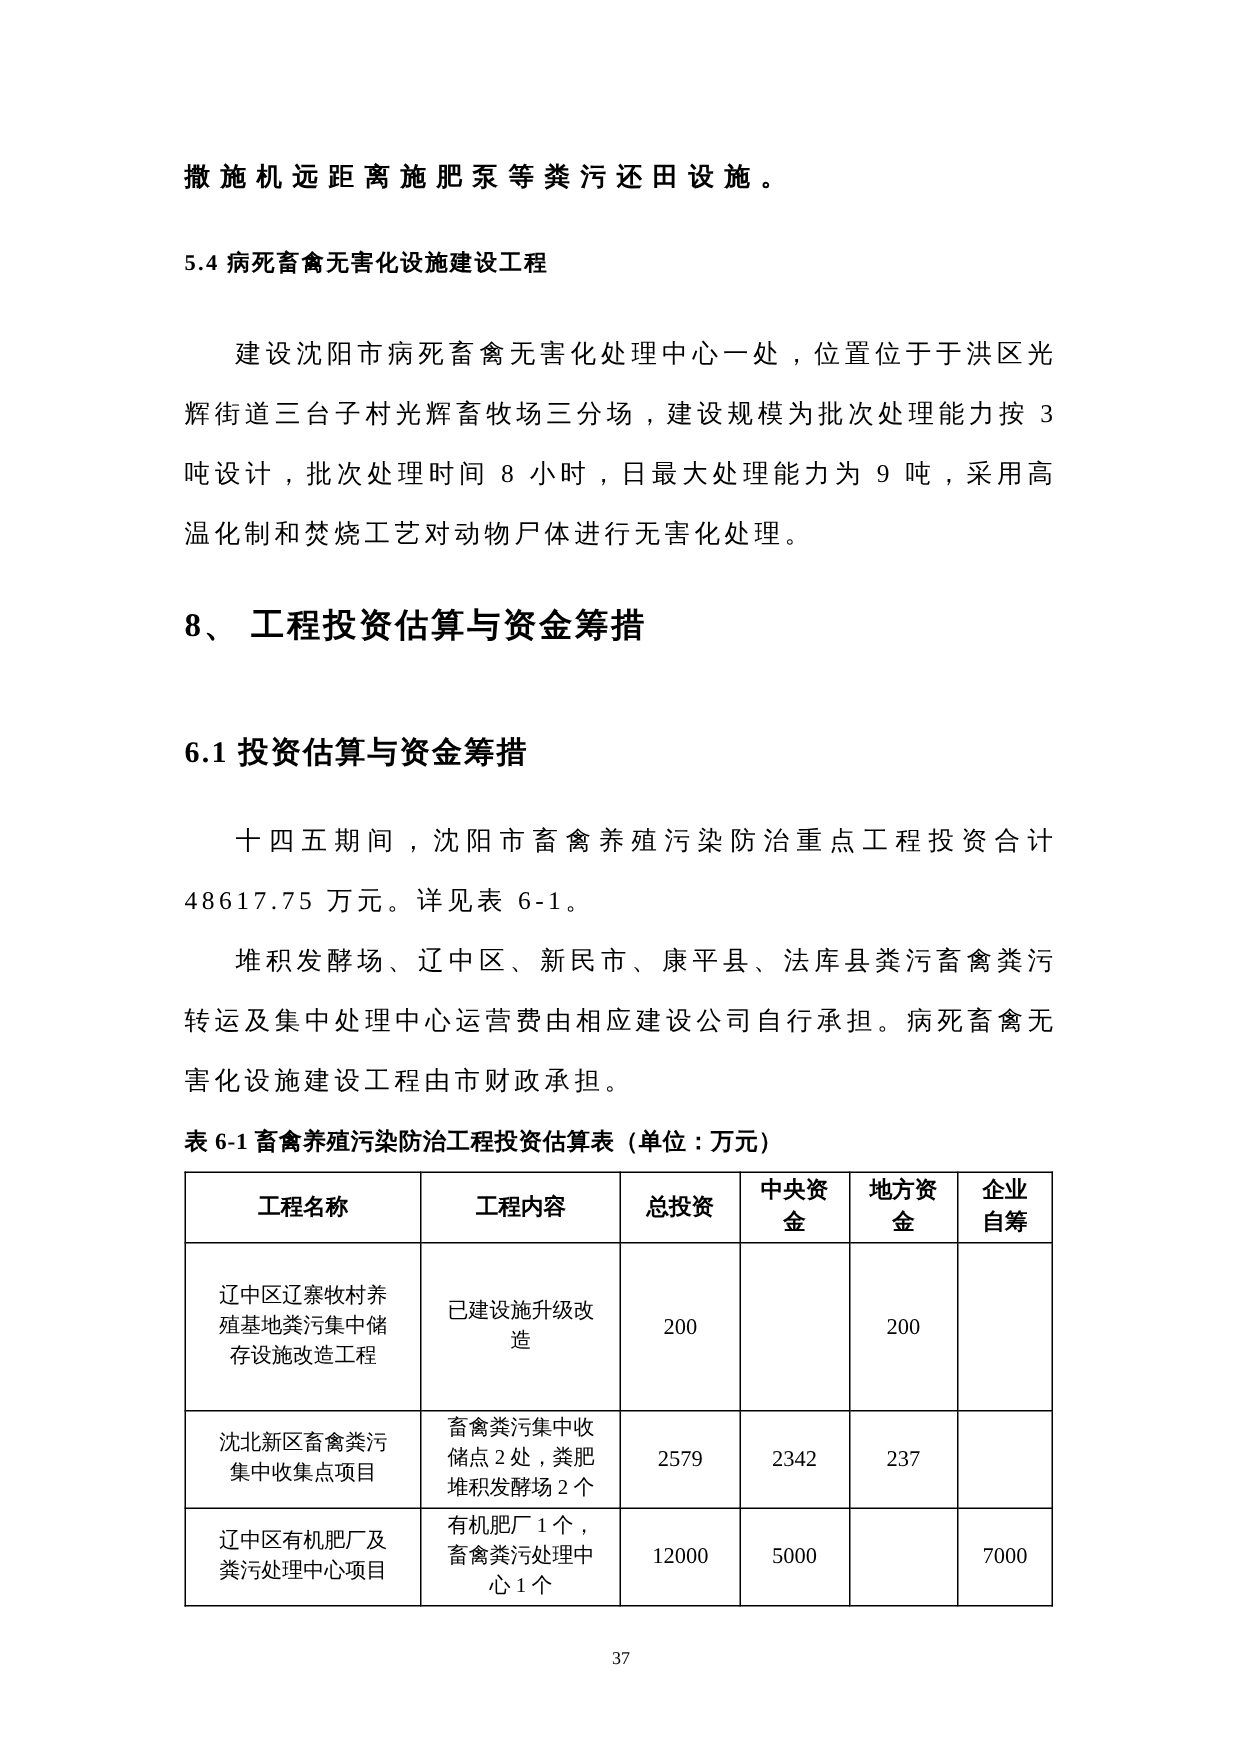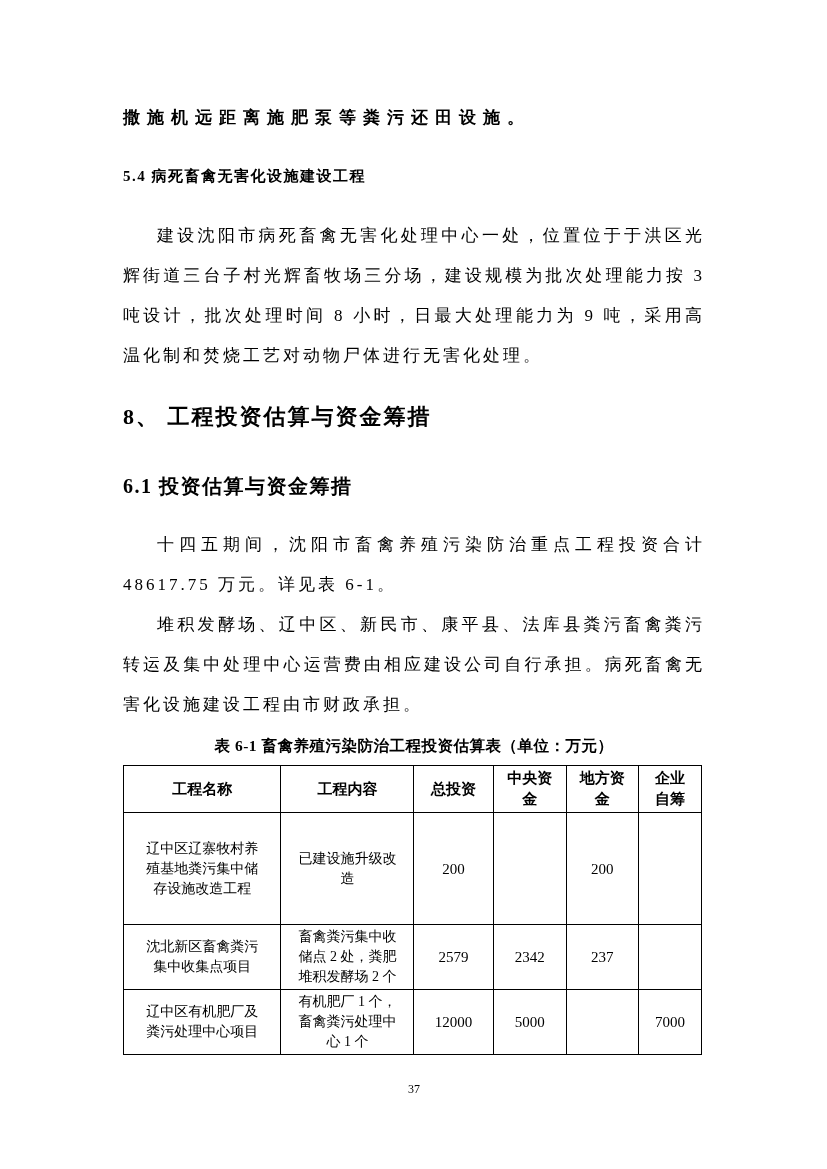--- a/index.html
+++ b/index.html
@@ -36,42 +36,41 @@
     letter-spacing: 1.5px;
   }
   h1.sec {
     margin: 26px 0 0 0;
     font-size: 22px;
     line-height: 30px;
     font-weight: bold;
     letter-spacing: 2px;
   }
   h2.sec {
-    margin: 40px 0 0 0;
+    margin: 56px 0 0 0;
     font-size: 20px;
     line-height: 28px;
     font-weight: bold;
     letter-spacing: 1.5px;
   }
   p.body {
     margin: 0;
     font-size: 17px;
     line-height: 40px;
     letter-spacing: 3px;
     text-align: justify;
   }
   p.body.indent { text-indent: 2em; }
   p.body.after-h { margin-top: 26px; }
   p.body.after-h2 { margin-top: 25px; }
   .caption {
     margin: 10px 0 0 0;
     font-size: 15.5px;
     font-weight: bold;
     line-height: 22px;
-    text-align: center;
     letter-spacing: 0.5px;
   }
   table.inv {
     margin-top: 8px;
     border-collapse: collapse;
     table-layout: fixed;
     width: 579px;
     font-size: 14px;
   }
   table.inv th, table.inv td {

